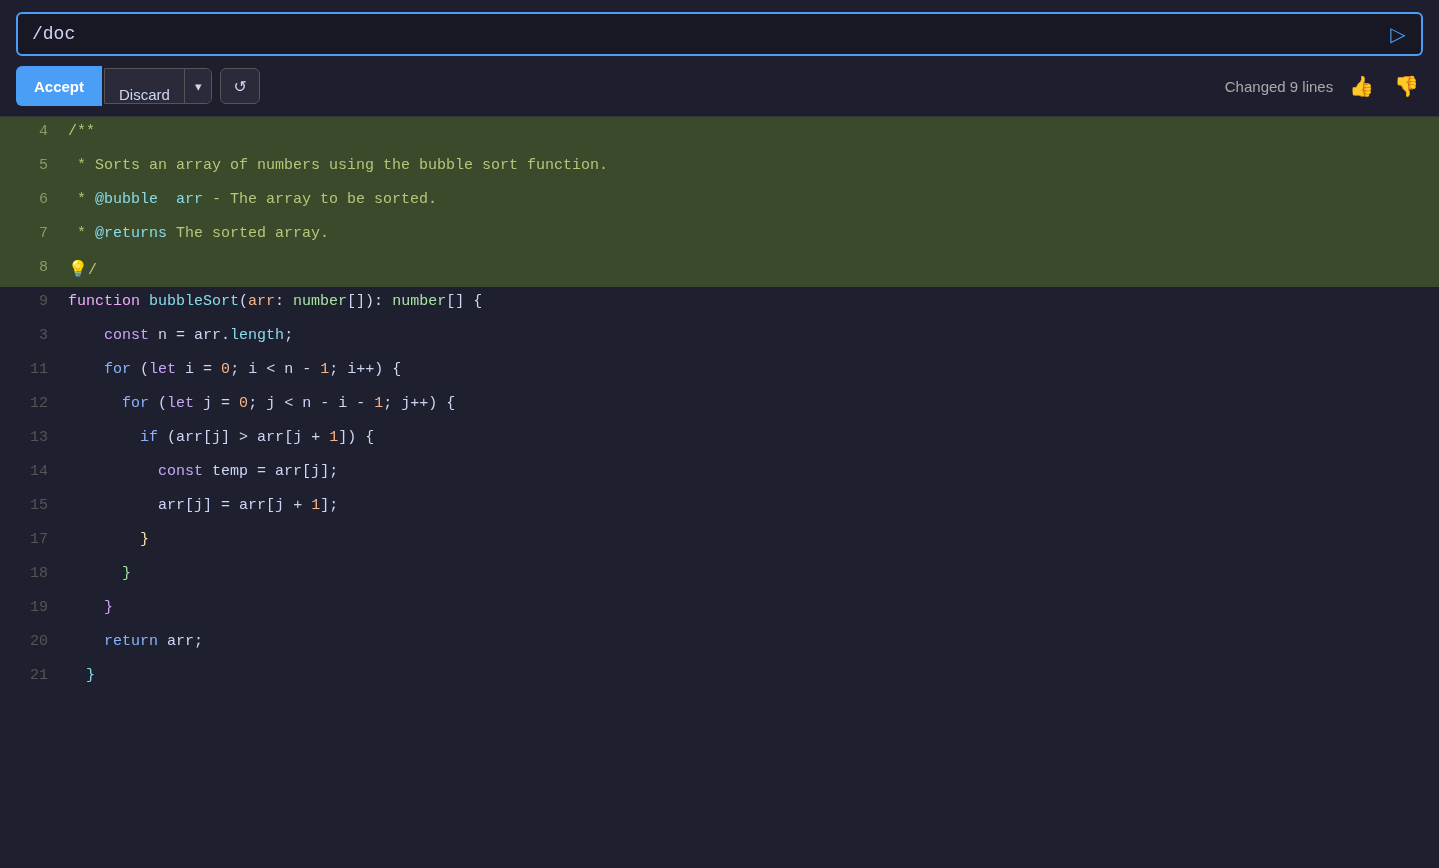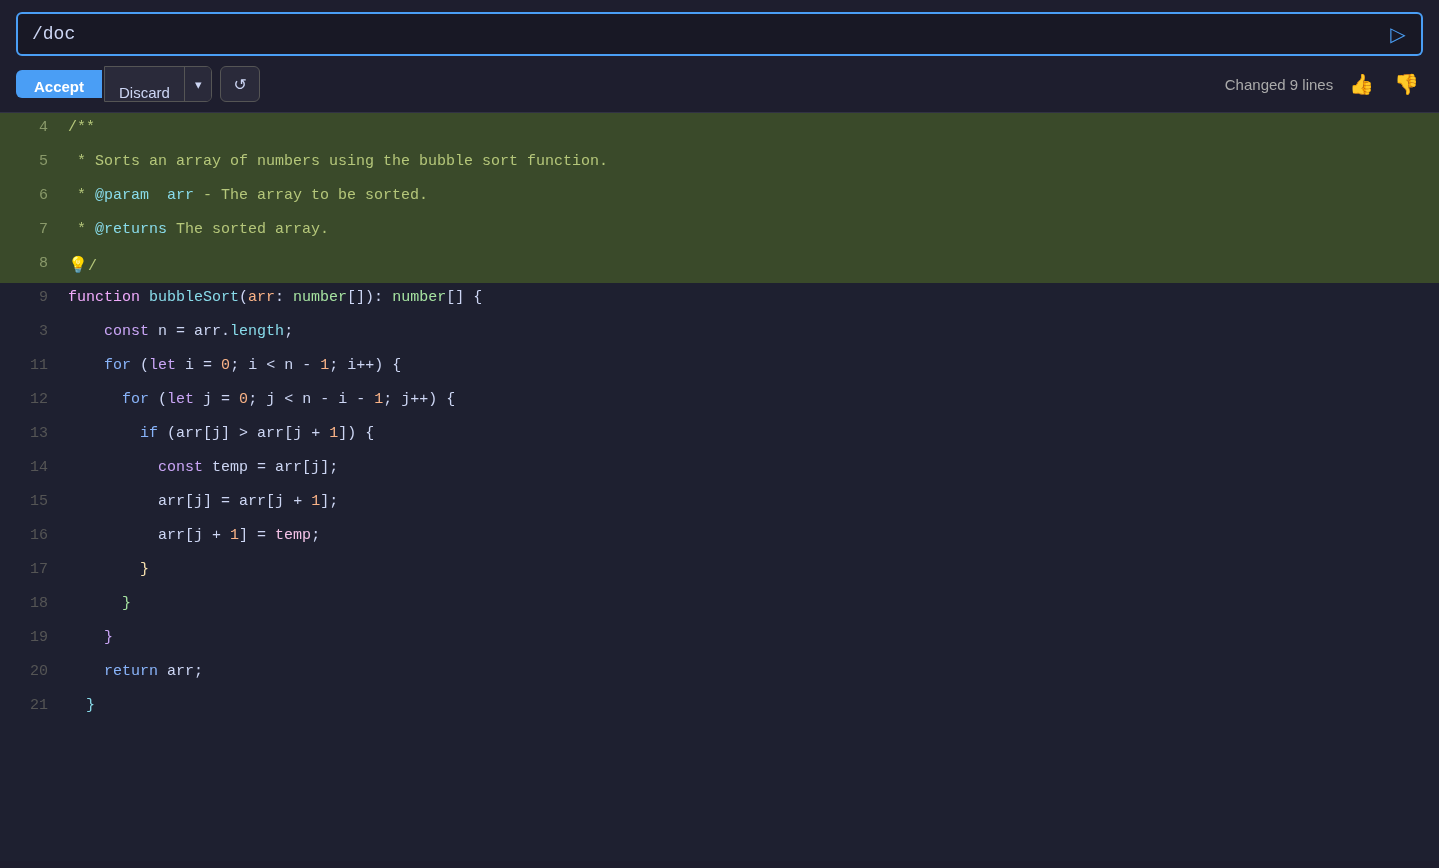--- a/index.html
+++ b/index.html
@@ -61,21 +61,21 @@
 
     .accept-btn {
       background: #4a9ef5;
       color: #fff;
       border: none;
       border-radius: 6px 0 0 6px;
       padding: 8px 18px;
       font-size: 15px;
       font-weight: 600;
       cursor: pointer;
-      height: 28px;
+      height: 40px;
     }
 
     .discard-group {
       display: flex;
       align-items: center;
       border: 1px solid #555;
       border-radius: 0 6px 6px 0;
       margin-left: 2px;
       height: 36px;
       overflow: hidden;
@@ -240,21 +240,21 @@
     <span class="line-content"><span class="highlight-comment">/**</span></span>
   </div>
 
   <div class="code-line highlighted">
     <span class="line-number">5</span>
     <span class="line-content"><span class="highlight-comment"> * Sorts an array of numbers using the bubble sort function.</span></span>
   </div>
 
   <div class="code-line highlighted">
     <span class="line-number">6</span>
-    <span class="line-content"><span class="highlight-comment"> * </span><span class="highlight-keyword">@param</span><span class="highlight-comment"> </span><span style="color:#89dceb;"> arr</span><span class="highlight-comment"> - The array to be sorted.</span></span>
+    <span class="line-content"><span class="highlight-comment"> * </span><span class="highlight-keyword">@bubble</span><span class="highlight-comment"> </span><span style="color:#89dceb;"> arr</span><span class="highlight-comment"> - The array to be sorted.</span></span>
   </div>
 
   <div class="code-line highlighted">
     <span class="line-number">7</span>
     <span class="line-content"><span class="highlight-comment"> * </span><span class="highlight-keyword">@returns</span><span class="highlight-comment"> The sorted array.</span></span>
   </div>
 
   <div class="code-line highlighted">
     <span class="line-number">8</span>
     <span class="line-content"><span class="bulb">💡</span><span class="highlight-comment">/</span></span>
@@ -288,24 +288,20 @@
   <div class="code-line">
     <span class="line-number">14</span>
     <span class="line-content"><span class="punc">          </span><span class="kw-const">const</span><span class="punc"> </span><span style="color:#cdd6f4;">temp</span><span class="punc"> = </span><span style="color:#cdd6f4;">arr</span><span class="punc">[</span><span style="color:#cdd6f4;">j</span><span class="punc">];</span></span>
   </div>
 
   <div class="code-line">
     <span class="line-number">15</span>
     <span class="line-content"><span class="punc">          </span><span style="color:#cdd6f4;">arr</span><span class="punc">[</span><span style="color:#cdd6f4;">j</span><span class="punc">] = </span><span style="color:#cdd6f4;">arr</span><span class="punc">[</span><span style="color:#cdd6f4;">j</span><span class="punc"> + </span><span class="num">1</span><span class="punc">];</span></span>
   </div>
 
-  <div class="code-line">
-    <span class="line-number">16</span>
-    <span class="line-content"><span class="punc">          </span><span style="color:#cdd6f4;">arr</span><span class="punc">[</span><span style="color:#cdd6f4;">j</span><span class="punc"> + </span><span class="num">1</span><span class="punc">] = </span><span style="color:#f5c2e7;">temp</span><span class="punc">;</span></span>
-  </div>
 
   <div class="code-line">
     <span class="line-number">17</span>
     <span class="line-content"><span style="color:#f9e2af;">        }</span></span>
   </div>
 
   <div class="code-line">
     <span class="line-number">18</span>
     <span class="line-content"><span style="color:#a6e3a1;">      }</span></span>
   </div>

